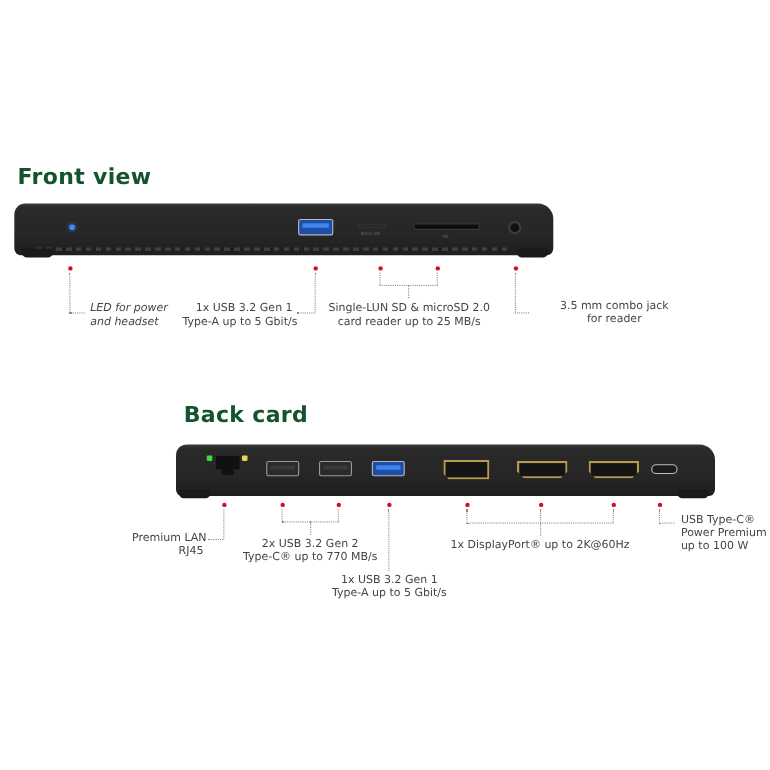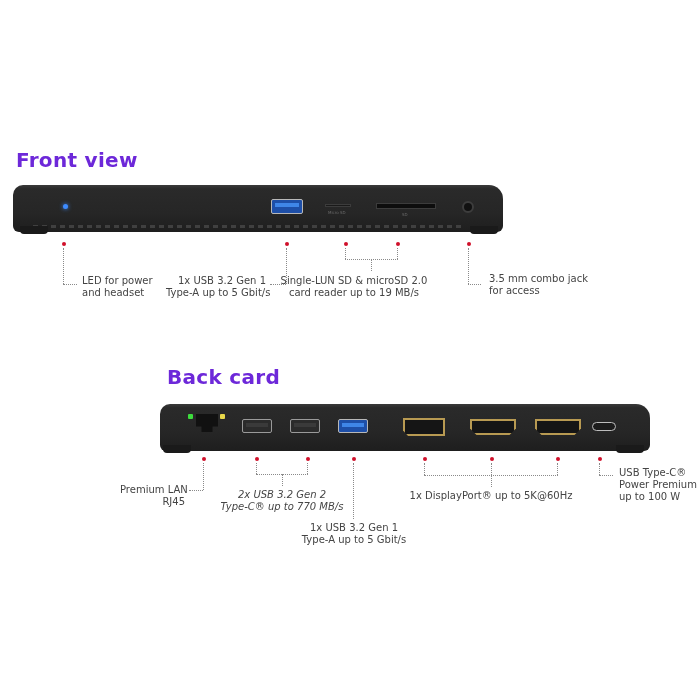--- a/index.html
+++ b/index.html
@@ -1,19 +1,19 @@
 <!DOCTYPE html>
 <html><head>
 <meta charset="utf-8">
 <style>
   * { box-sizing: border-box; margin: 0; padding: 0; }
   html, body { width: 700px; height: 700px; background: #ffffff; overflow: hidden; }
   body { position: relative; font-family: "DejaVu Sans", "Liberation Sans", sans-serif; color: #3a3a3a; }
 
-  .title { position: absolute; font-family: "DejaVu Sans", sans-serif; font-weight: bold; font-size: 20px; color: #6d28d9; letter-spacing: 0.3px; }
+  .title { position: absolute; font-family: "DejaVu Sans", sans-serif; font-weight: bold; font-size: 20px; color: #14532d; letter-spacing: 0.3px; }
 
   .device { position: absolute; background: linear-gradient(#3a3a3a 0%, #2a2a2a 8%, #262626 60%, #1e1e1e 100%); border-radius: 10px 14px 6px 6px; }
   .device .vents { position: absolute; left: 20px; right: 40px; bottom: 4px; height: 3px;
     background: repeating-linear-gradient(90deg, #555 0 5px, transparent 5px 9px); opacity: 0.6; }
   .foot { position: absolute; bottom: -6px; width: 28px; height: 8px; background: #1a1a1a; border-radius: 0 0 4px 4px; }
 
   .dot { position: absolute; width: 4px; height: 4px; border-radius: 50%; background: #d0102a; }
   .vline { position: absolute; width: 0; border-left: 1.5px dotted #8a8a8a; }
   .hline { position: absolute; height: 0; border-top: 1.5px dotted #8a8a8a; }
 
@@ -53,50 +53,50 @@
   <div class="sd" style="left:363px; top:18px; width:60px; height:6px;"></div>
   <div class="tiny" style="left:389px; top:27px;">SD</div>
   <div class="jack" style="left:449px; top:16px;"></div>
 </div>
 <div class="foot" style="left:20px; top:226px;"></div>
 <div class="foot" style="left:470px; top:226px;"></div>
 
 <div class="dot" style="left:62px; top:242px;"></div>
 <div class="vline" style="left:63px; top:248px; height:36px;"></div>
 <div class="hline" style="left:63px; top:284px; width:14px;"></div>
-<div class="label" style="left:82px; top:275px;">
+<div class="label" style="left:82px; top:275px;font-style:italic;">
   <span>LED for power</span>
   <span>and headset</span>
 </div>
 
 <div class="dot" style="left:285px; top:242px;"></div>
 <div class="vline" style="left:286px; top:248px; height:36px;"></div>
 <div class="hline" style="left:270px; top:284px; width:16px;"></div>
 <div class="label right" style="left:166px; top:275px; width:100px;">
   <span>1x USB 3.2 Gen 1</span>
   <span>Type-A up to 5 Gbit/s</span>
 </div>
 
 <div class="dot" style="left:344px; top:242px;"></div>
 <div class="dot" style="left:396px; top:242px;"></div>
 <div class="vline" style="left:345px; top:248px; height:11px;"></div>
 <div class="vline" style="left:397px; top:248px; height:11px;"></div>
 <div class="hline" style="left:345px; top:259px; width:53px;"></div>
 <div class="vline" style="left:371px; top:259px; height:12px;"></div>
-<div class="label center" style="left:278px; top:275px; width:152px;">
+<div class="label center" style="left:296px; top:275px; width:152px;">
   <span>Single-LUN SD &amp; microSD 2.0</span>
-  <span>card reader up to 19 MB/s</span>
+  <span>card reader up to 25 MB/s</span>
 </div>
 
 <div class="dot" style="left:467px; top:242px;"></div>
 <div class="vline" style="left:468px; top:248px; height:36px;"></div>
 <div class="hline" style="left:468px; top:284px; width:13px;"></div>
-<div class="label" style="left:489px; top:273px;">
+<div class="label" style="left:509px; top:273px;text-align:center;">
   <span>3.5 mm combo jack</span>
-  <span>for access</span>
+  <span>for reader</span>
 </div>
 
 <div class="title" style="left:167px; top:365px;">Back card</div>
 
 <div class="device" style="left:160px; top:404px; width:490px; height:47px;">
   <div class="led" style="left:28px; top:10px; background:#3ddc3d;"></div>
   <div class="rj45" style="left:36px; top:10px;"></div>
   <div class="led" style="left:60px; top:10px; background:#e8d84a;"></div>
   <div class="usb" style="left:82px; top:15px;"></div>
   <div class="usb" style="left:130px; top:15px;"></div>
@@ -116,42 +116,42 @@
   <span>Premium LAN</span>
   <span>RJ45</span>
 </div>
 
 <div class="dot" style="left:255px; top:457px;"></div>
 <div class="dot" style="left:306px; top:457px;"></div>
 <div class="vline" style="left:256px; top:463px; height:11px;"></div>
 <div class="vline" style="left:307px; top:463px; height:11px;"></div>
 <div class="hline" style="left:256px; top:474px; width:52px;"></div>
 <div class="vline" style="left:282px; top:474px; height:12px;"></div>
-<div class="label center" style="left:212px; top:489px; width:140px;font-style:italic;">
+<div class="label center" style="left:212px; top:489px; width:140px;">
   <span>2x USB 3.2 Gen 2</span>
   <span>Type-C® up to 770 MB/s</span>
 </div>
 
 <div class="dot" style="left:352px; top:457px;"></div>
 <div class="vline" style="left:353px; top:463px; height:56px;"></div>
 <div class="label center" style="left:296px; top:522px; width:116px;">
   <span>1x USB 3.2 Gen 1</span>
   <span>Type-A up to 5 Gbit/s</span>
 </div>
 
 <div class="dot" style="left:423px; top:457px;"></div>
 <div class="dot" style="left:490px; top:457px;"></div>
 <div class="dot" style="left:556px; top:457px;"></div>
 <div class="vline" style="left:424px; top:463px; height:12px;"></div>
 <div class="vline" style="left:491px; top:463px; height:12px;"></div>
 <div class="vline" style="left:557px; top:463px; height:12px;"></div>
 <div class="hline" style="left:424px; top:475px; width:134px;"></div>
 <div class="vline" style="left:491px; top:475px; height:12px;"></div>
 <div class="label center" style="left:376px; top:490px; width:230px;">
-  <span>1x DisplayPort® up to 5K@60Hz</span>
+  <span>1x DisplayPort® up to 2K@60Hz</span>
 </div>
 
 <div class="dot" style="left:598px; top:457px;"></div>
 <div class="vline" style="left:599px; top:463px; height:12px;"></div>
 <div class="hline" style="left:599px; top:475px; width:14px;"></div>
 <div class="label" style="left:619px; top:467px;">
   <span>USB Type-C®</span>
   <span>Power Premium</span>
   <span>up to 100 W</span>
 </div>

